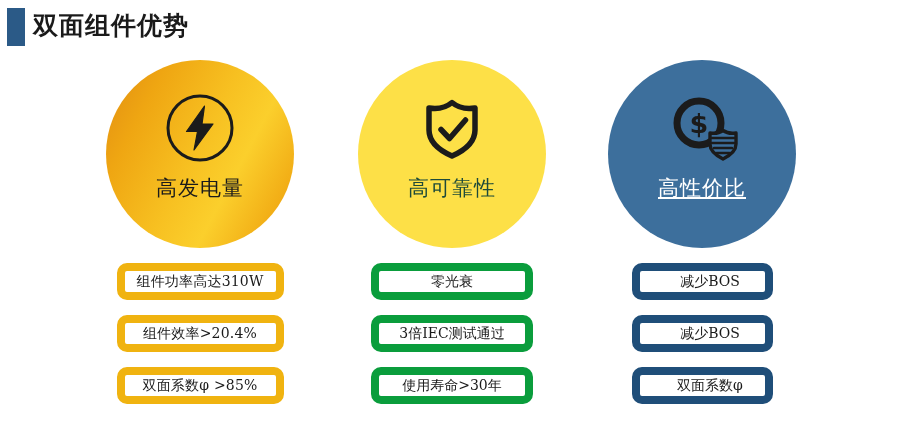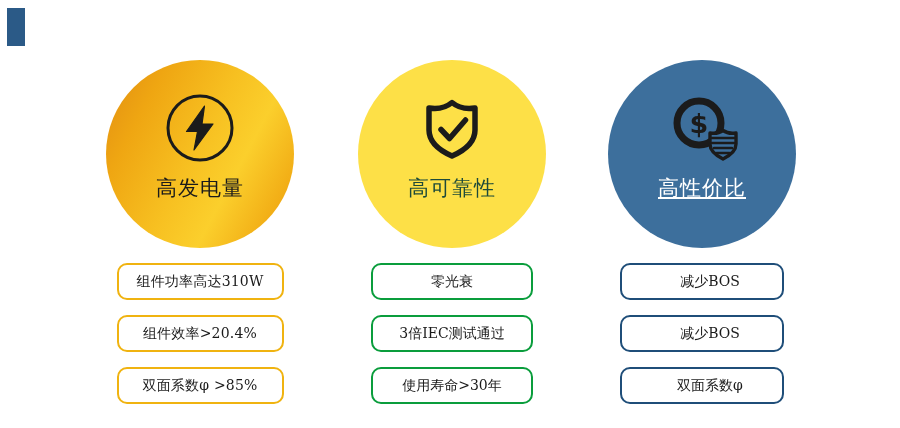--- a/index.html
+++ b/index.html
@@ -113,44 +113,45 @@
     top: 207px;
     left: 0;
     width: 230px;
   }
   .pill {
     box-sizing: border-box;
     width: 166px;
     height: 37px;
     margin: 0 auto 15px auto;
     border-radius: 10px;
-    border: 2px solid #84cc16;
+    border: 8px solid #84cc16;
     background: #ffffff;
     display: flex;
     align-items: center;
     justify-content: center;
     font-family: "DejaVu Serif", "Liberation Serif", serif;
     font-size: 14px;
     color: #1a1a1a;
     white-space: nowrap;
   }
   .pill:last-child { margin-bottom: 0; }
 
   .col-0 .pill { border-color: #f0b310; width: 167px; }
   .col-1 .pill { border-color: #0a9d3c; width: 162px; text-align: center; }
-  .col-2 .pill { border-color: #1f4e79; width: 164px; padding-left: 16px; }
+  .col-2 .pill { border-color: #1f4e79; width: 141px; padding-left: 16px; }
 
   .pill-text { display: inline-block; }
   .col-0 .pill-text { letter-spacing: 0.2px; }
 </style>
 </head>
 <body>
 
 <div class="header">
   <div class="title-accent"></div>
+  <div class="page-title">双面组件优势</div>
 </div>
 
 <div class="columns">
 
   <div class="column col-0">
     <div class="circle c-0">
       <svg class="circle-icon" viewBox="0 0 72 72">
         <circle cx="36" cy="36" r="32" fill="none" stroke="#1b1b1b" stroke-width="3"></circle>
         <path d="M40.5 14 L22.5 39.5 L33.5 39.5 L30 58 L49 32 L38 32 Z" fill="#1b1b1b" stroke="#1b1b1b" stroke-width="1.2" stroke-linejoin="round"></path>
       </svg>

